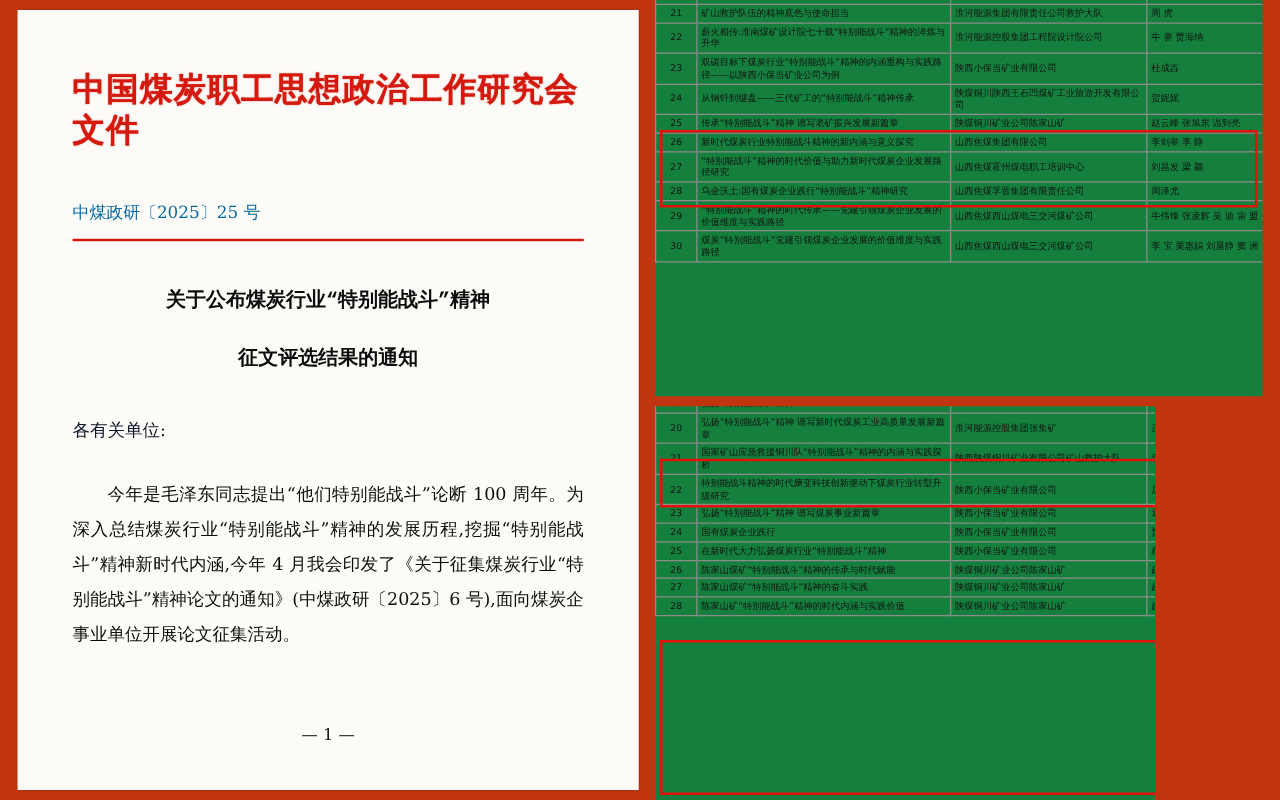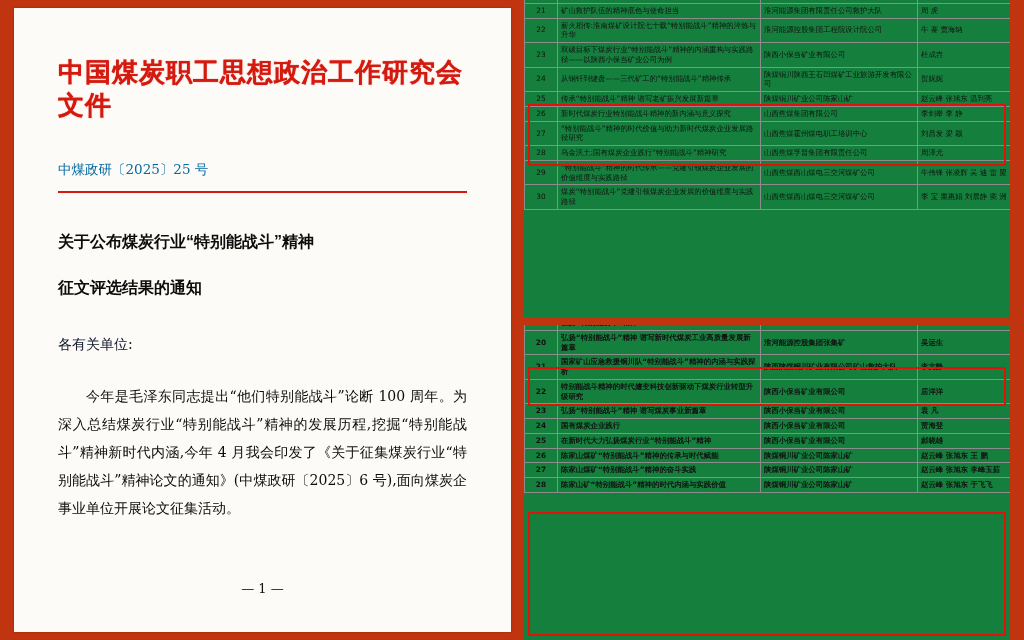--- a/index.html
+++ b/index.html
@@ -33,22 +33,22 @@
     text-align:left;
     font-family:"DejaVu Serif","Liberation Serif",serif;
     font-size:13.5px;
     color:#0369a1;
     margin-top:40px;
   }
   .redline{
     height:2px;background:#d4190e;margin:12px 0 0 0;
   }
   .doc-subject{
-    text-align:left;
-    font-family:Liberation Sans, sans-serif;
+    text-align:center;
+    font-family:Liberation Mono, monospace;
     font-weight:bold;
     font-size:16px;
     line-height:1.85;
     color:#0c0c0c;
     margin-top:34px;
   }
   .doc-salutation{
     font-family:"DejaVu Serif","Liberation Serif",serif;
     font-size:14px;
     color:#0f172a;
@@ -70,21 +70,21 @@
     font-size:13px;color:#111;
   }
 
   
   .tbl-card{
     position:absolute;
     background:#15803d;
     overflow:hidden;
   }
   .tbl-top{left:524px;top:0px;width:486px;height:317px;}
-  .tbl-bottom{left:524px;top:325px;width:486px;height:315px;font-weight:bold;}
+  .tbl-bottom{left:524px;top:325px;width:400px;height:315px;}
 
   table.t{
     border-collapse:collapse;
     width:100%;
     table-layout:fixed;
     font-family:"DejaVu Sans","Liberation Sans",sans-serif;
   }
   table.t td{
     border:1px solid #8c8c8c;
     font-size:7.4px;

